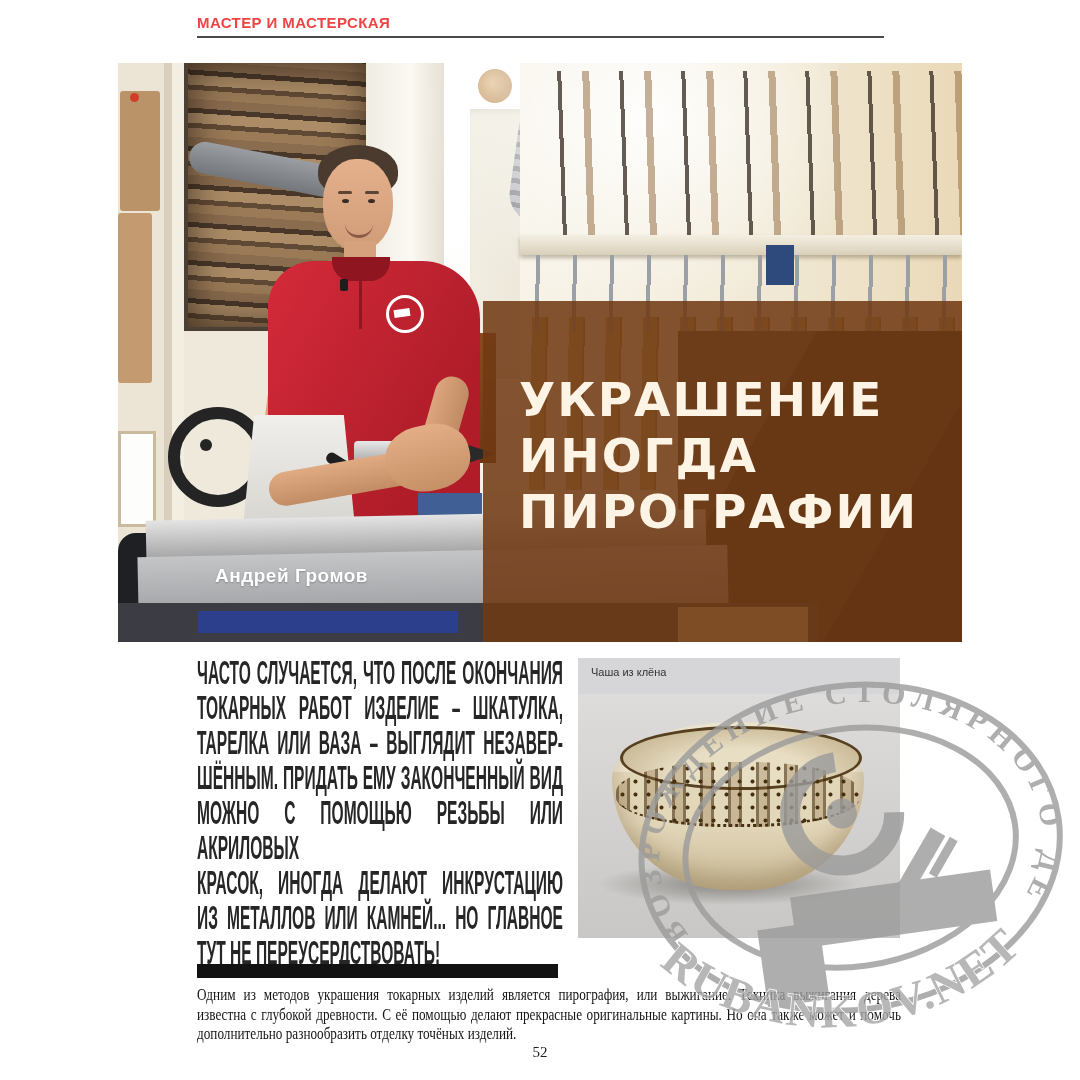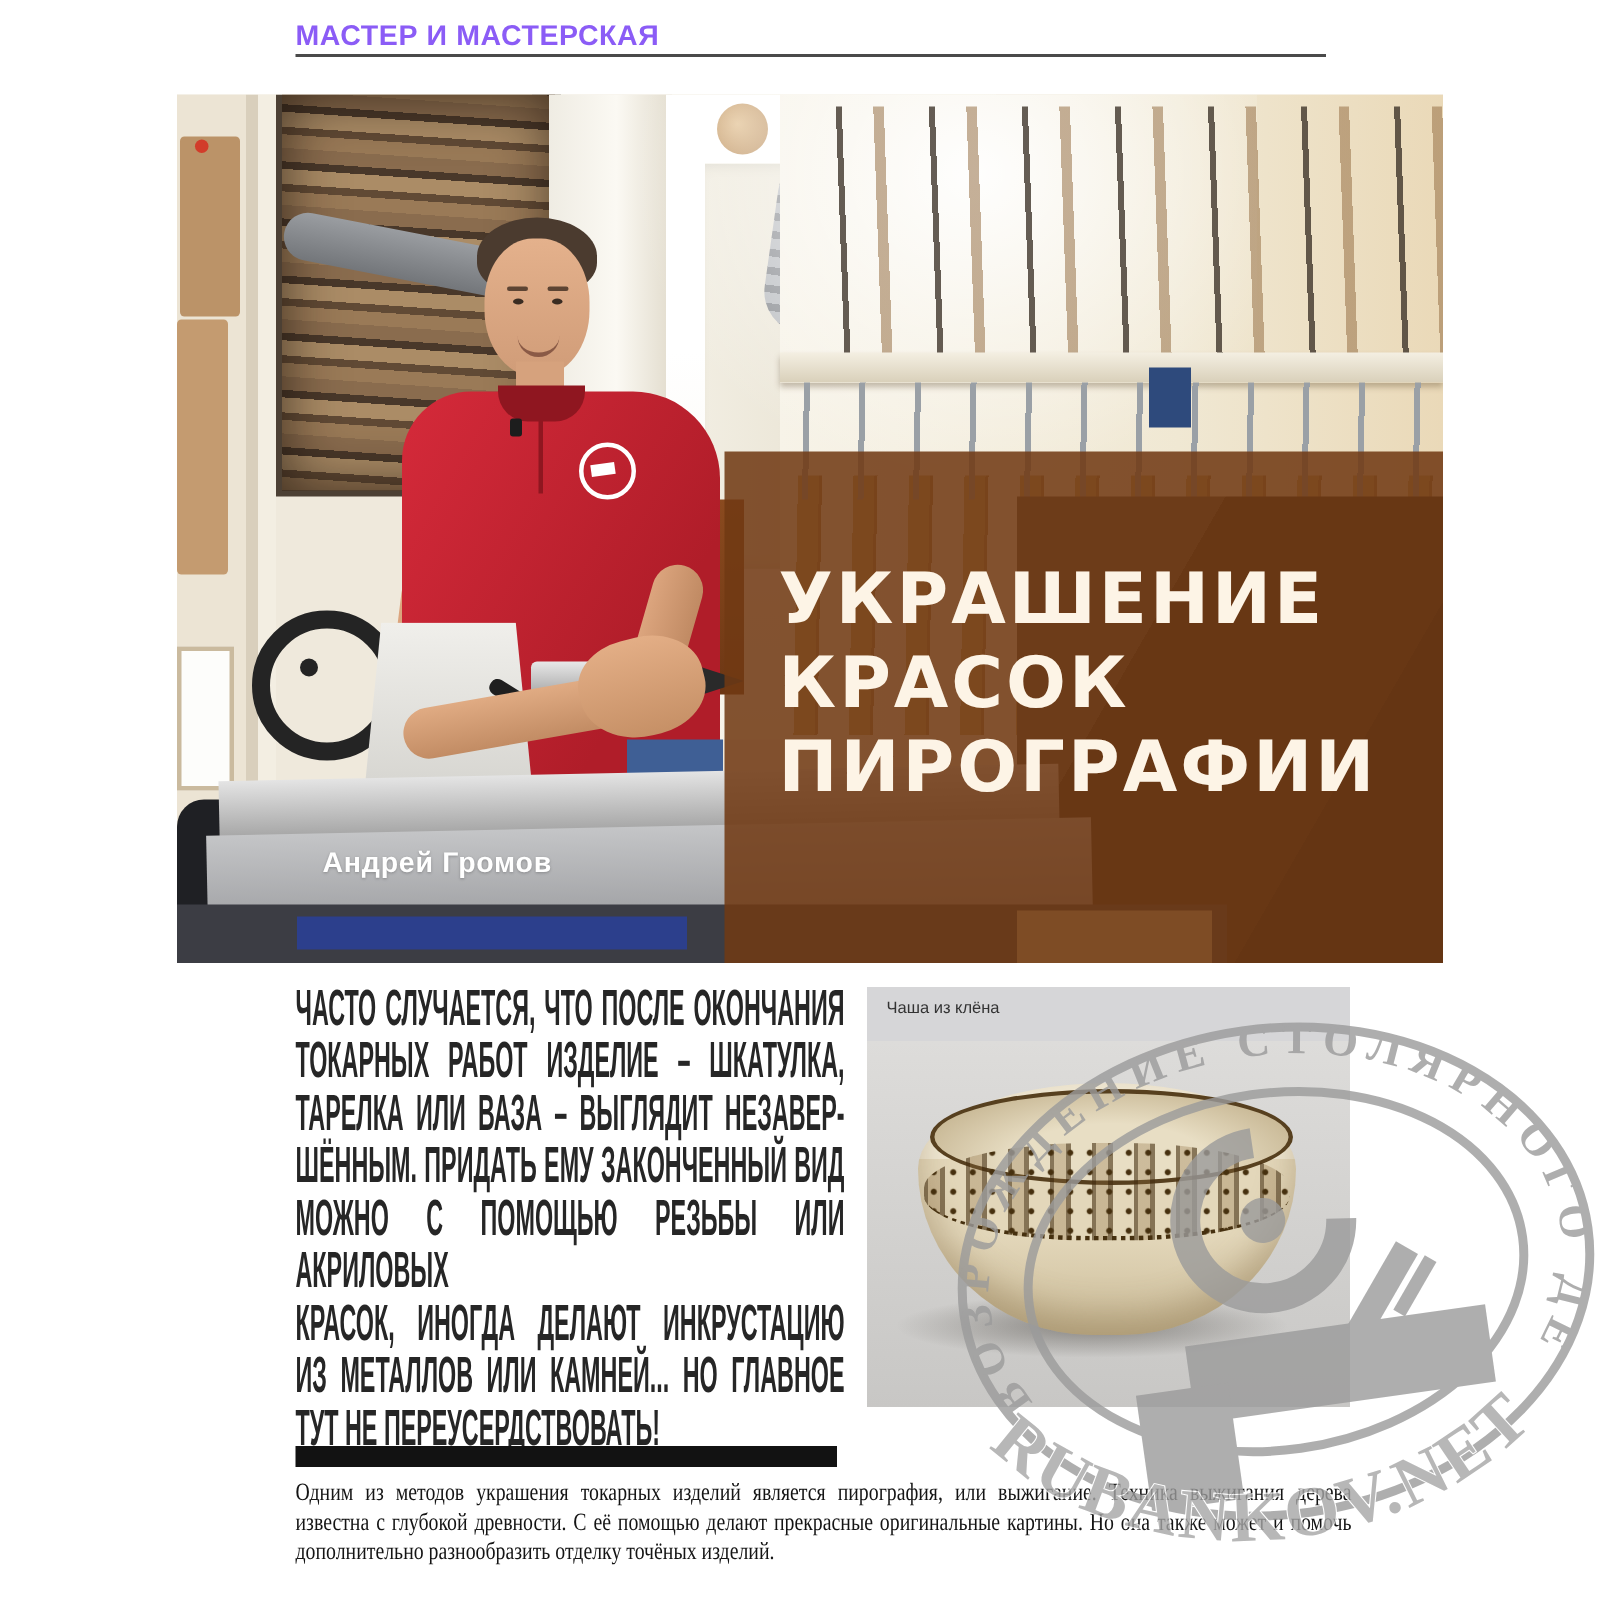--- a/index.html
+++ b/index.html
@@ -1,21 +1,21 @@
 <!DOCTYPE html>
 <html><head>
 <meta charset="utf-8">
 <style>
   html,body{margin:0;padding:0;background:#ffffff;}
   .page{position:relative;width:1080px;height:1080px;background:#ffffff;overflow:hidden;
         font-family:"Liberation Sans",sans-serif;}
   .abs{position:absolute;}
 
   
-  .kicker{left:197px;top:14px;font-size:19px;font-weight:bold;letter-spacing:.4px;color:#8b5cf6;}
+  .kicker{left:197px;top:14px;font-size:15px;font-weight:bold;letter-spacing:.4px;color:#ef4444;}
   .kicker-rule{left:197px;top:36px;width:687px;height:2px;background:#4a4a4a;}
 
   
   .photo{left:118px;top:63px;width:844px;height:579px;overflow:hidden;background:#efe9dc;}
   .ph-wall-left{left:0;top:0;width:66px;height:100%;background:linear-gradient(90deg,#ece4d4 0 46px,#d9cfbc 46px 54px,#f3eee2 54px);}
   .ph-cardboard1{left:2px;top:28px;width:40px;height:120px;background:#bb9368;border-radius:3px;}
   .ph-cardboard2{left:0;top:150px;width:34px;height:170px;background:#c49b70;border-radius:3px;}
   .ph-reddot{left:12px;top:30px;width:9px;height:9px;border-radius:50%;background:#d23c2a;}
   .ph-frame{left:0;top:368px;width:32px;height:90px;background:#fdfdfb;border:3px solid #caba9e;}
   .ph-doorway{left:66px;top:0;width:190px;height:268px;background:#4c4034;
@@ -192,21 +192,21 @@
     <div class="abs lathe-front"></div>
     <div class="abs lathe-base"></div>
     <div class="abs lathe-blue"></div>
     <div class="abs ph-floor"></div>
 
     <div class="abs photo-caption">Андрей Громов</div>
 
     <div class="abs hero-overlay">
       <div class="abs hero-title">
         <div>УКРАШЕНИЕ</div>
-        <div>КРАСОК</div>
+        <div>ИНОГДА</div>
         <div>ПИРОГРАФИИ</div>
       </div>
     </div>
   </div>
 
   <div class="abs lead">
     <div>ЧАСТО СЛУЧАЕТСЯ, ЧТО ПОСЛЕ ОКОНЧАНИЯ</div>
     <div>ТОКАРНЫХ РАБОТ ИЗДЕЛИЕ – ШКАТУЛКА,</div>
     <div>ТАРЕЛКА ИЛИ ВАЗА – ВЫГЛЯДИТ НЕЗАВЕР-</div>
     <div>ШЁННЫМ. ПРИДАТЬ ЕМУ ЗАКОНЧЕННЫЙ ВИД</div>
@@ -228,20 +228,21 @@
   </div>
 
   <div class="abs divider"></div>
 
   <div class="abs bodytext">
     <div>Одним из методов украшения токарных изделий является пирография, или выжигание. Техника выжигания дерева</div>
     <div>известна с глубокой древности. С её помощью делают прекрасные оригинальные картины. Но она также может и помочь</div>
     <div>дополнительно разнообразить отделку точёных изделий.</div>
   </div>
 
+  <div class="abs pagenum">52</div>
 
   <svg class="abs stamp" viewBox="0 0 480 408" xmlns="http://www.w3.org/2000/svg">
     <g fill="none" stroke="#9b9b9b">
       <ellipse cx="250" cy="195" rx="210" ry="162" stroke-width="6"></ellipse>
       <ellipse cx="250" cy="195" rx="166" ry="119" stroke-width="6"></ellipse>
     </g>
     <defs>
       <path id="arcTop" d="M 89 273 A 192 144 0 1 1 411 273"></path>
       <path id="arcBottom" d="M 30 262 A 232 184 0 0 0 462 248"></path>
     </defs>

